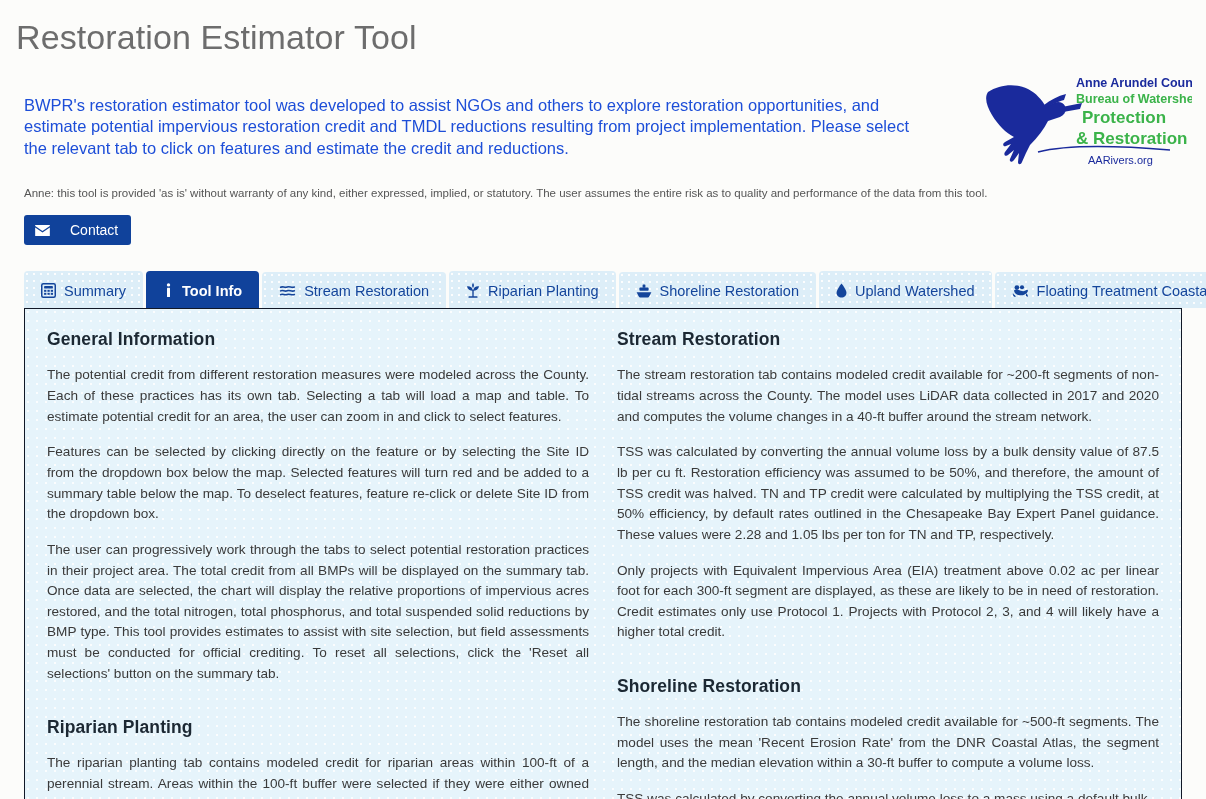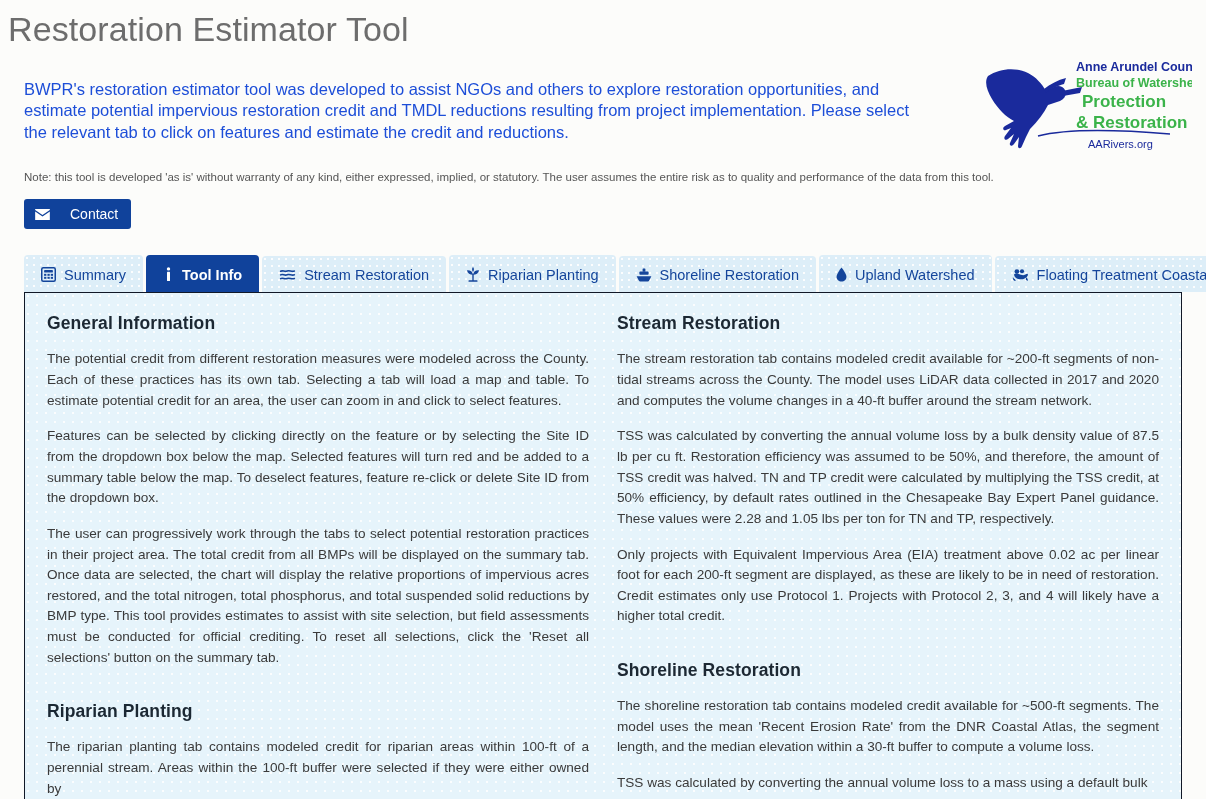--- a/index.html
+++ b/index.html
@@ -16,21 +16,21 @@
     color: #333;
     position: relative;
   }
 
   
   .page-title {
     font-size: 34px;
     font-weight: 400;
     color: #6d6d6d;
     letter-spacing: 0.1px;
-    margin: 0;
+    margin: 8px;
     padding: 8px 0 0 8px;
     line-height: 1.25;
   }
 
   .intro-wrap {
     position: relative;
     padding: 28px 24px 0 24px;
   }
 
   .intro-text {
@@ -172,21 +172,21 @@
       <path d="M68 85 C95 78, 140 78, 200 83" stroke="#1a2a9c" stroke-width="1.6" fill="none"></path>
       <text x="106" y="20" font-family="'Liberation Sans',sans-serif" font-size="12.5" font-weight="bold" fill="#1a2a9c">Anne Arundel County</text>
       <text x="106" y="36" font-family="'Liberation Sans',sans-serif" font-size="12.5" font-weight="bold" fill="#3bb34a">Bureau of Watershed</text>
       <text x="112" y="56" font-family="'Liberation Sans',sans-serif" font-size="17" font-weight="bold" fill="#3bb34a">Protection</text>
       <text x="106" y="77" font-family="'Liberation Sans',sans-serif" font-size="17" font-weight="bold" fill="#3bb34a">&amp; Restoration</text>
       <text x="118" y="97" font-family="'Liberation Sans',sans-serif" font-size="11" fill="#1a2a9c">AARivers.org</text>
     </svg>
   </div>
 </div>
 
-<div class="note-text">Note: this tool is developed 'as is' without warranty of any kind, either expressed, implied, or statutory. The user assumes the entire risk as to quality and performance of the data from this tool.</div>
+<div class="note-text">Anne: this tool is provided 'as is' without warranty of any kind, either expressed, implied, or statutory. The user assumes the entire risk as to quality and performance of the data from this tool.</div>
 
 <div class="contact-row">
   <button class="contact-btn">
     <span>
       <svg width="15" height="11" viewBox="0 0 16 12" fill="#ffffff">
         <path d="M0 1.2 L8 6.6 L16 1.2 L16 0 L0 0 Z"></path>
         <path d="M0 2.8 L0 12 L16 12 L16 2.8 L8 8.1 Z"></path>
       </svg>
     </span>
     <span>Contact</span>
@@ -290,19 +290,19 @@
     <p class="body-p">The user can progressively work through the tabs to select potential restoration practices in their project area. The total credit from all BMPs will be displayed on the summary tab. Once data are selected, the chart will display the relative proportions of impervious acres restored, and the total nitrogen, total phosphorus, and total suspended solid reductions by BMP type. This tool provides estimates to assist with site selection, but field assessments must be conducted for official crediting. To reset all selections, click the 'Reset all selections' button on the summary tab.</p>
 
     <div class="sec-title spaced">Riparian Planting</div>
     <p class="body-p">The riparian planting tab contains modeled credit for riparian areas within 100-ft of a perennial stream. Areas within the 100-ft buffer were selected if they were either owned by</p>
   </div>
 
   <div class="col">
     <div class="sec-title">Stream Restoration</div>
     <p class="body-p">The stream restoration tab contains modeled credit available for ~200-ft segments of non-tidal streams across the County. The model uses LiDAR data collected in 2017 and 2020 and computes the volume changes in a 40-ft buffer around the stream network.</p>
     <p class="body-p">TSS was calculated by converting the annual volume loss by a bulk density value of 87.5 lb per cu ft. Restoration efficiency was assumed to be 50%, and therefore, the amount of TSS credit was halved. TN and TP credit were calculated by multiplying the TSS credit, at 50% efficiency, by default rates outlined in the Chesapeake Bay Expert Panel guidance. These values were 2.28 and 1.05 lbs per ton for TN and TP, respectively.</p>
-    <p class="body-p">Only projects with Equivalent Impervious Area (EIA) treatment above 0.02 ac per linear foot for each 200-ft segment are displayed, as these are likely to be in need of restoration. Credit estimates only use Protocol 1. Projects with Protocol 2, 3, and 4 will likely have a higher total credit.</p>
+    <p class="body-p">Only projects with Equivalent Impervious Area (EIA) treatment above 0.02 ac per linear foot for each 300-ft segment are displayed, as these are likely to be in need of restoration. Credit estimates only use Protocol 1. Projects with Protocol 2, 3, and 4 will likely have a higher total credit.</p>
 
     <div class="sec-title spaced">Shoreline Restoration</div>
     <p class="body-p">The shoreline restoration tab contains modeled credit available for ~500-ft segments. The model uses the mean 'Recent Erosion Rate' from the DNR Coastal Atlas, the segment length, and the median elevation within a 30-ft buffer to compute a volume loss.</p>
     <p class="body-p">TSS was calculated by converting the annual volume loss to a mass using a default bulk</p>
   </div>
 </div>
 
 </body></html>

